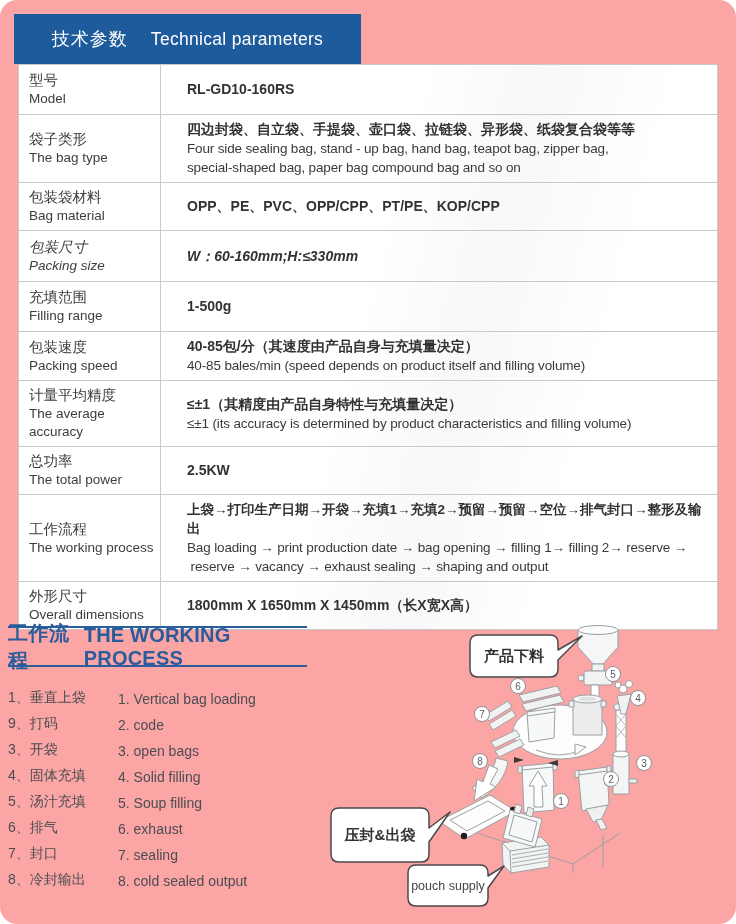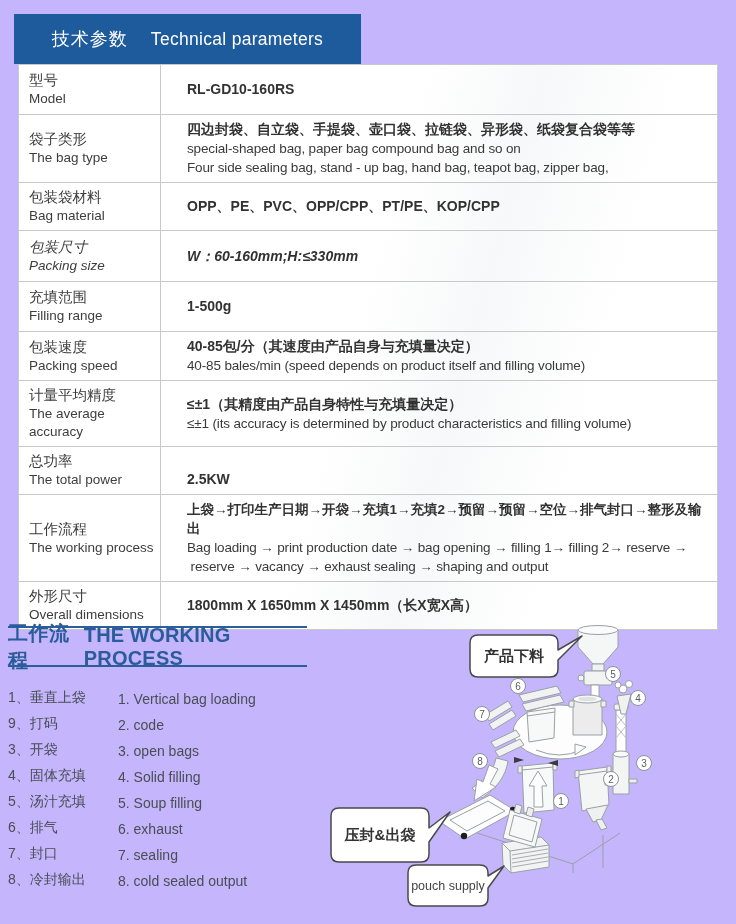--- a/index.html
+++ b/index.html
@@ -1,37 +1,37 @@
 <!DOCTYPE html>
 <html><head>
 <meta charset="utf-8">
 <style>
   html,body{margin:0;padding:0;background:#fff;}
-  .page{position:relative;width:736px;height:924px;background:#c4b5fd;overflow:hidden;
-        font-family:"Liberation Sans","DejaVu Sans",sans-serif;color:#3a3a3a;}
+  .page{position:relative;width:736px;height:924px;background:#fca5a5;overflow:hidden;
+        font-family:"Liberation Sans","DejaVu Sans",sans-serif;color:#3a3a3a;border-radius:17px;}
 
   
   .banner{position:absolute;left:14px;top:14px;width:347px;height:50px;background:#1e5b9c;
           display:flex;align-items:center;justify-content:center;}
   .banner .bz{color:#fff;font-size:18px;letter-spacing:1px;}
   .banner .be{color:#fff;font-size:17.5px;margin-left:23px;letter-spacing:.3px;}
 
   
   .spec{position:absolute;left:18px;top:64px;width:700px;border:1px solid #c9c9c9;
         box-sizing:border-box;background:linear-gradient(105deg,#ffffff 48%,#f7f8f9 62%,#ffffff 78%);}
   .trow{display:flex;border-bottom:1px solid #c9c9c9;box-sizing:border-box;}
   .trow:last-child{border-bottom:none;}
   .trow:nth-of-type(1){min-height:50px;}
   .trow:nth-of-type(2){min-height:61px;}
   .trow:nth-of-type(3){min-height:44px;}
   .trow:nth-of-type(4){min-height:51px;font-style:italic;}
   .trow:nth-of-type(5){min-height:50px;}
   .trow:nth-of-type(6){min-height:49px;}
   .trow:nth-of-type(7){min-height:50px;}
-  .trow:nth-of-type(8){min-height:48px;align-items:flex-end;}
+  .trow:nth-of-type(8){min-height:48px;}
   .trow:nth-of-type(9){min-height:73px;}
   .trow:nth-of-type(10){min-height:41px;}
   .tlabel{width:142px;border-right:1px solid #c9c9c9;box-sizing:border-box;
           padding:5px 2px 5px 10px;display:flex;flex-direction:column;justify-content:center;}
   .lab-zh{font-size:14.5px;line-height:19px;color:#3d3d3d;}
   .lab-en{font-size:13.5px;line-height:18px;color:#3d3d3d;}
   .tvalue{flex:1;box-sizing:border-box;padding:5px 6px 5px 26px;
           display:flex;flex-direction:column;justify-content:center;}
   .vline{font-size:14px;line-height:19px;color:#3a3a3a;white-space:pre-wrap;}
   .vline.strong{font-weight:700;color:#323232;}
@@ -77,22 +77,22 @@
       </div>
     </div>
 
     <div class="trow">
       <div class="tlabel">
         <div class="lab-zh">袋子类形</div>
         <div class="lab-en">The bag type</div>
       </div>
       <div class="tvalue">
         <div class="vline strong">四边封袋、自立袋、手提袋、壶口袋、拉链袋、异形袋、纸袋复合袋等等</div>
+        <div class="vline en">Four side sealing bag, stand - up bag, hand bag, teapot bag, zipper bag,</div>
         <div class="vline en">special-shaped bag, paper bag compound bag and so on</div>
-        <div class="vline en">Four side sealing bag, stand - up bag, hand bag, teapot bag, zipper bag,</div>
       </div>
     </div>
 
     <div class="trow">
       <div class="tlabel">
         <div class="lab-zh">包装袋材料</div>
         <div class="lab-en">Bag material</div>
       </div>
       <div class="tvalue">
         <div class="vline strong">OPP、PE、PVC、OPP/CPP、PT/PE、KOP/CPP</div>

